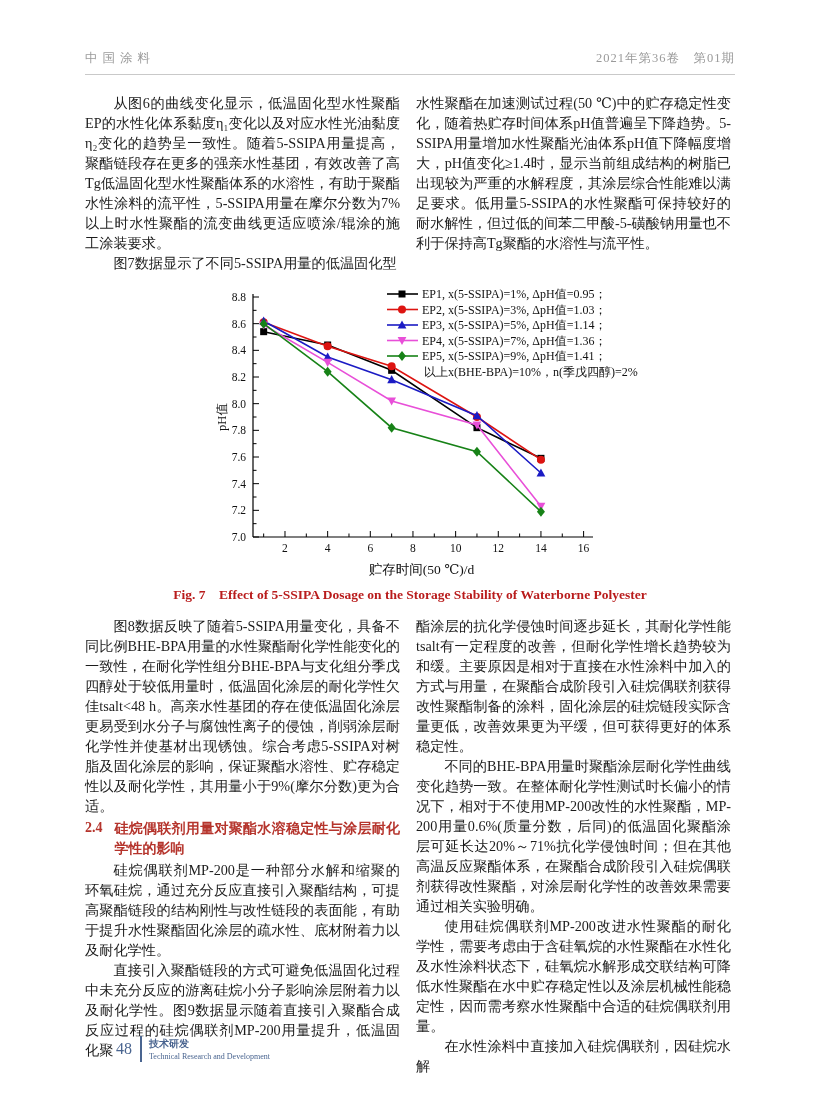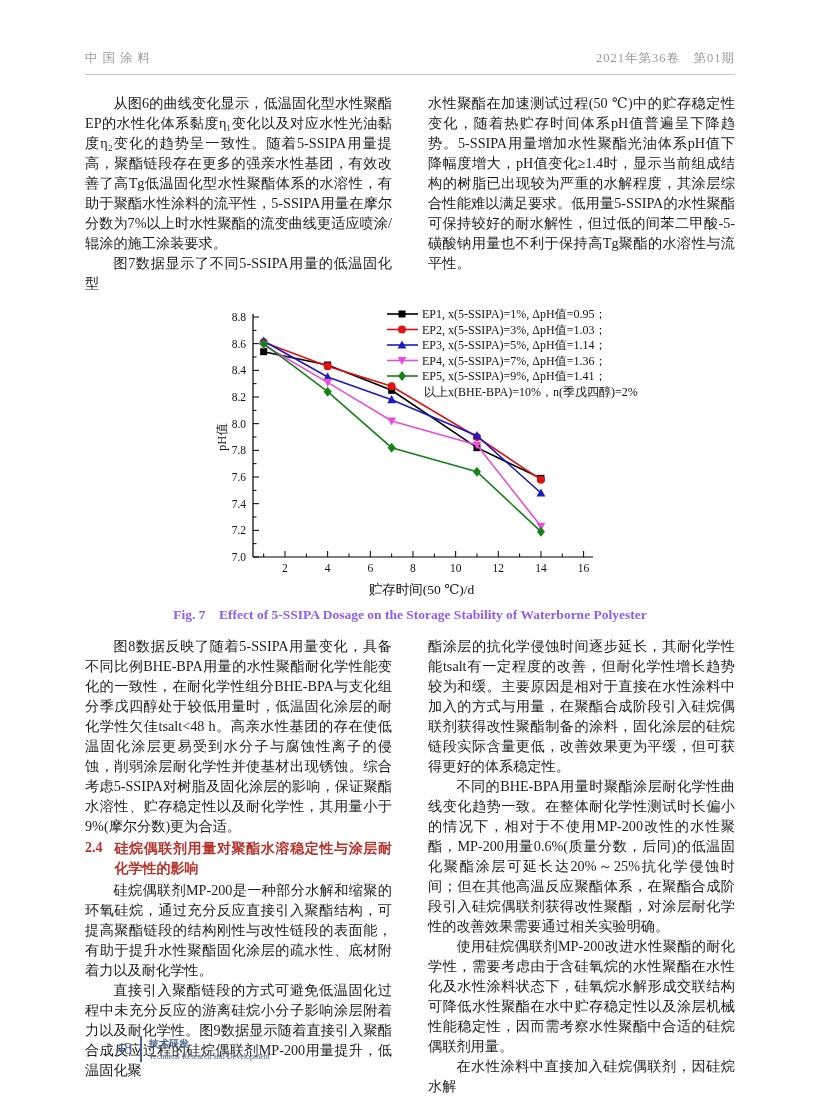--- a/index.html
+++ b/index.html
@@ -15,21 +15,21 @@
     overflow:hidden;
   }
   header.journal-header{
     display:flex;justify-content:space-between;align-items:flex-end;
     color:#9a9a9a;font-size:12.5px;
     border-bottom:1px solid #c9c9c9;
     padding-bottom:7px;
   }
   .journal-name{letter-spacing:5px;}
   .issue-info{letter-spacing:1px;}
-  .cols{display:flex;gap:36px;}
+  .cols{display:flex;gap:16px;}
   .col{width:315px;}
   .col p{
     margin:0;
     font-size:14.2px;
     line-height:20px;
     text-align:justify;
   }
   .cols.top{margin-top:18px;}
   .cols.bottom{margin-top:12px;}
   p.ind{text-indent:2em;}
@@ -50,21 +50,21 @@
   #chart-svg text{font-family:"Liberation Serif","DejaVu Serif",serif;fill:#111;}
   .caption-zh{
     text-align:center;
     font-family:"Liberation Sans","DejaVu Sans",sans-serif;
     font-weight:bold;font-size:13.5px;
     margin-top:8px;color:#111;
   }
   .caption-en{
     text-align:center;
     font-weight:bold;font-size:13.5px;
-    margin-top:5px;color:#8b5cf6;
+    margin-top:5px;color:#b91c1c;
   }
   footer.page-footer{
     position:absolute;left:103px;top:1036px;
     display:flex;align-items:stretch;
     color:#4a6590;
   }
   .page-num{
     font-size:16px;align-self:center;margin-right:8px;
     font-family:"Liberation Serif",serif;
     margin-left:13px;
@@ -210,21 +210,21 @@
       <p class="ind">图8数据反映了随着5-SSIPA用量变化，具备不同比例BHE-BPA用量的水性聚酯耐化学性能变化的一致性，在耐化学性组分BHE-BPA与支化组分季戊四醇处于较低用量时，低温固化涂层的耐化学性欠佳tsalt&lt;48 h。高亲水性基团的存在使低温固化涂层更易受到水分子与腐蚀性离子的侵蚀，削弱涂层耐化学性并使基材出现锈蚀。综合考虑5-SSIPA对树脂及固化涂层的影响，保证聚酯水溶性、贮存稳定性以及耐化学性，其用量小于9%(摩尔分数)更为合适。</p>
       <div class="section-heading">
         <span class="hnum">2.4</span>
         <span class="htxt">硅烷偶联剂用量对聚酯水溶稳定性与涂层耐化学性的影响</span>
       </div>
       <p class="ind">硅烷偶联剂MP-200是一种部分水解和缩聚的环氧硅烷，通过充分反应直接引入聚酯结构，可提高聚酯链段的结构刚性与改性链段的表面能，有助于提升水性聚酯固化涂层的疏水性、底材附着力以及耐化学性。</p>
       <p class="ind">直接引入聚酯链段的方式可避免低温固化过程中未充分反应的游离硅烷小分子影响涂层附着力以及耐化学性。图9数据显示随着直接引入聚酯合成反应过程的硅烷偶联剂MP-200用量提升，低温固化聚</p>
     </div>
     <div class="col">
       <p>酯涂层的抗化学侵蚀时间逐步延长，其耐化学性能tsalt有一定程度的改善，但耐化学性增长趋势较为和缓。主要原因是相对于直接在水性涂料中加入的方式与用量，在聚酯合成阶段引入硅烷偶联剂获得改性聚酯制备的涂料，固化涂层的硅烷链段实际含量更低，改善效果更为平缓，但可获得更好的体系稳定性。</p>
-      <p class="ind">不同的BHE-BPA用量时聚酯涂层耐化学性曲线变化趋势一致。在整体耐化学性测试时长偏小的情况下，相对于不使用MP-200改性的水性聚酯，MP-200用量0.6%(质量分数，后同)的低温固化聚酯涂层可延长达20%～25%抗化学侵蚀时间；但在其他高温反应聚酯体系，在聚酯合成阶段引入硅烷偶联剂获得改性聚酯，对涂层耐化学性的改善效果需要通过相关实验明确。</p>
+      <p class="ind">不同的BHE-BPA用量时聚酯涂层耐化学性曲线变化趋势一致。在整体耐化学性测试时长偏小的情况下，相对于不使用MP-200改性的水性聚酯，MP-200用量0.6%(质量分数，后同)的低温固化聚酯涂层可延长达20%～71%抗化学侵蚀时间；但在其他高温反应聚酯体系，在聚酯合成阶段引入硅烷偶联剂获得改性聚酯，对涂层耐化学性的改善效果需要通过相关实验明确。</p>
       <p class="ind">使用硅烷偶联剂MP-200改进水性聚酯的耐化学性，需要考虑由于含硅氧烷的水性聚酯在水性化及水性涂料状态下，硅氧烷水解形成交联结构可降低水性聚酯在水中贮存稳定性以及涂层机械性能稳定性，因而需考察水性聚酯中合适的硅烷偶联剂用量。</p>
       <p class="ind">在水性涂料中直接加入硅烷偶联剂，因硅烷水解</p>
     </div>
   </div>
 
   <footer class="page-footer">
     <span class="page-num">48</span>
     <span class="footer-divider"></span>
     <span class="footer-text">
       <div class="sec-zh">技术研发</div>

